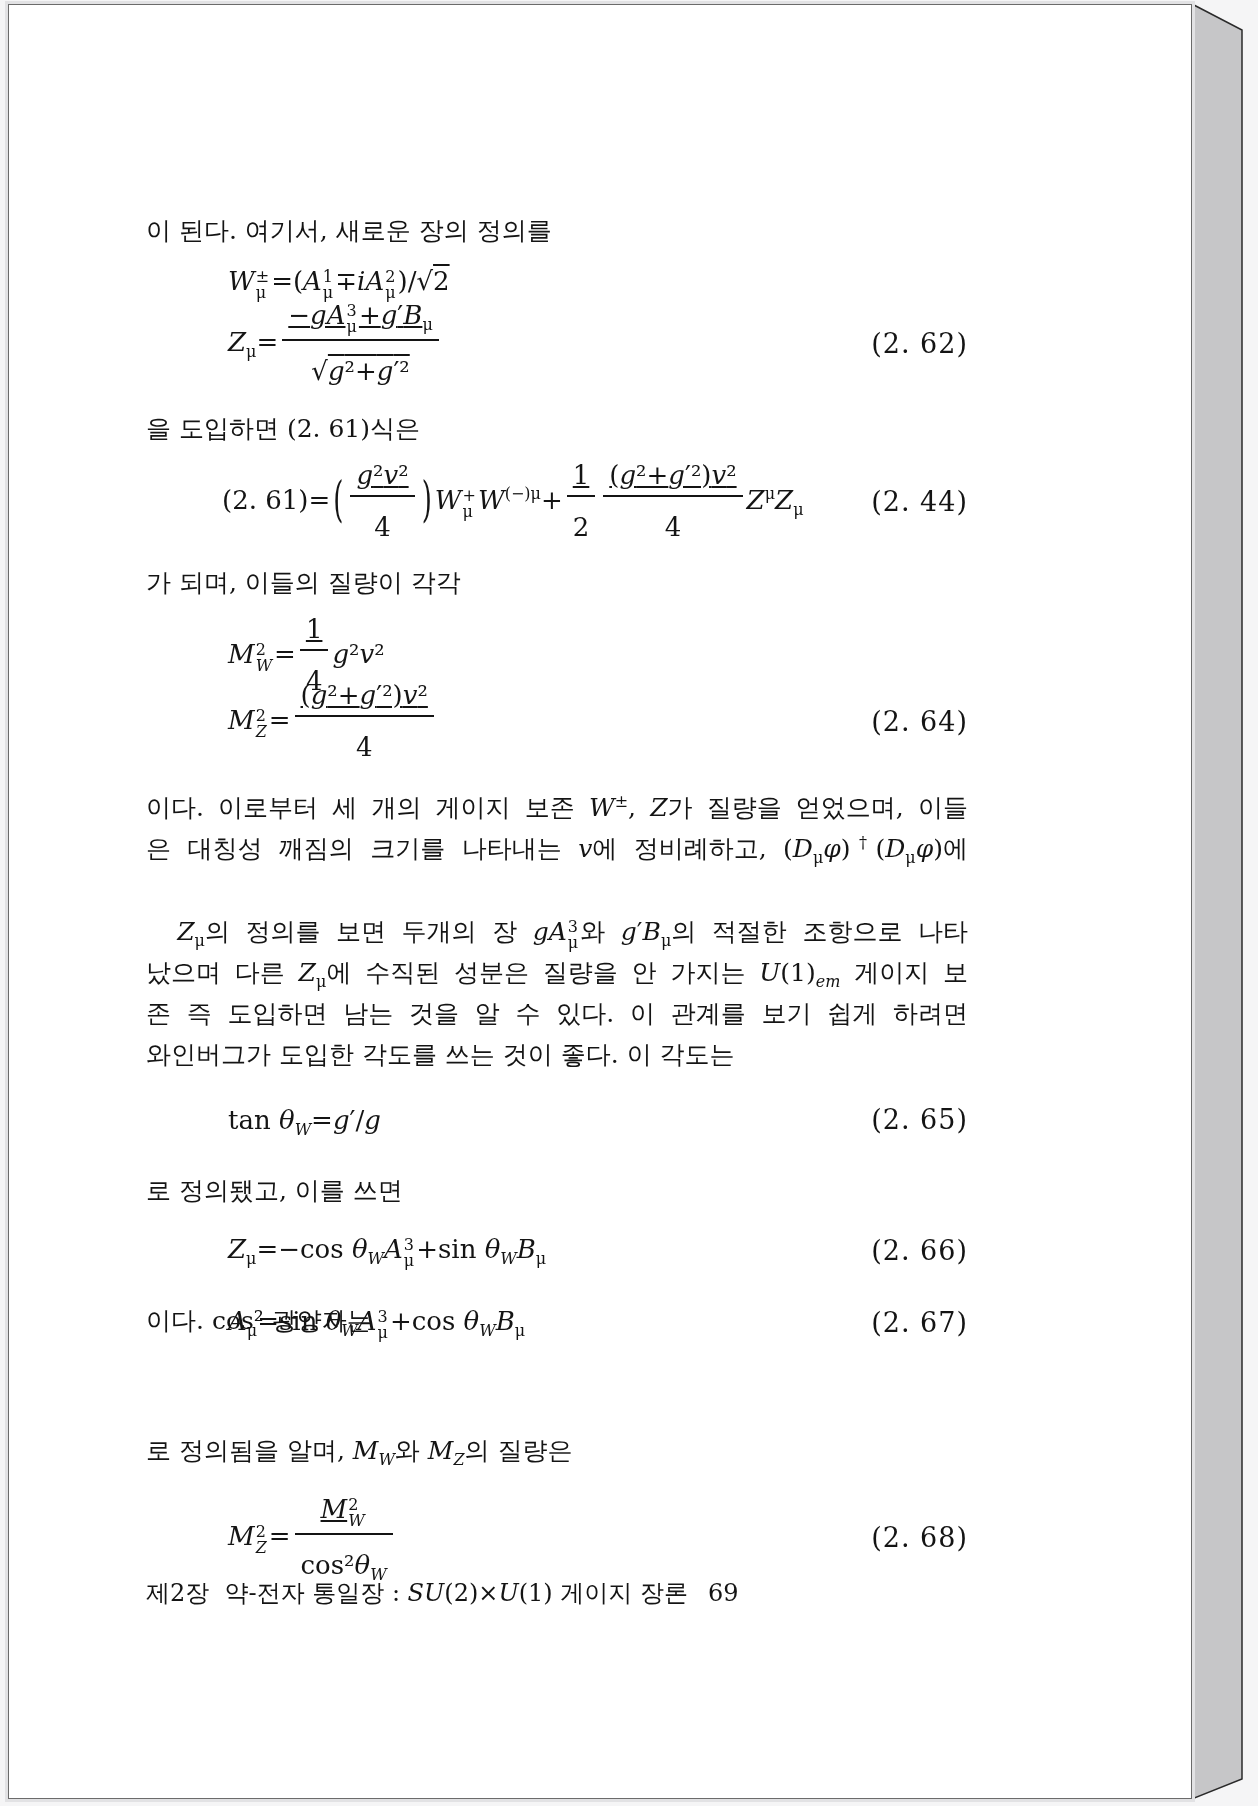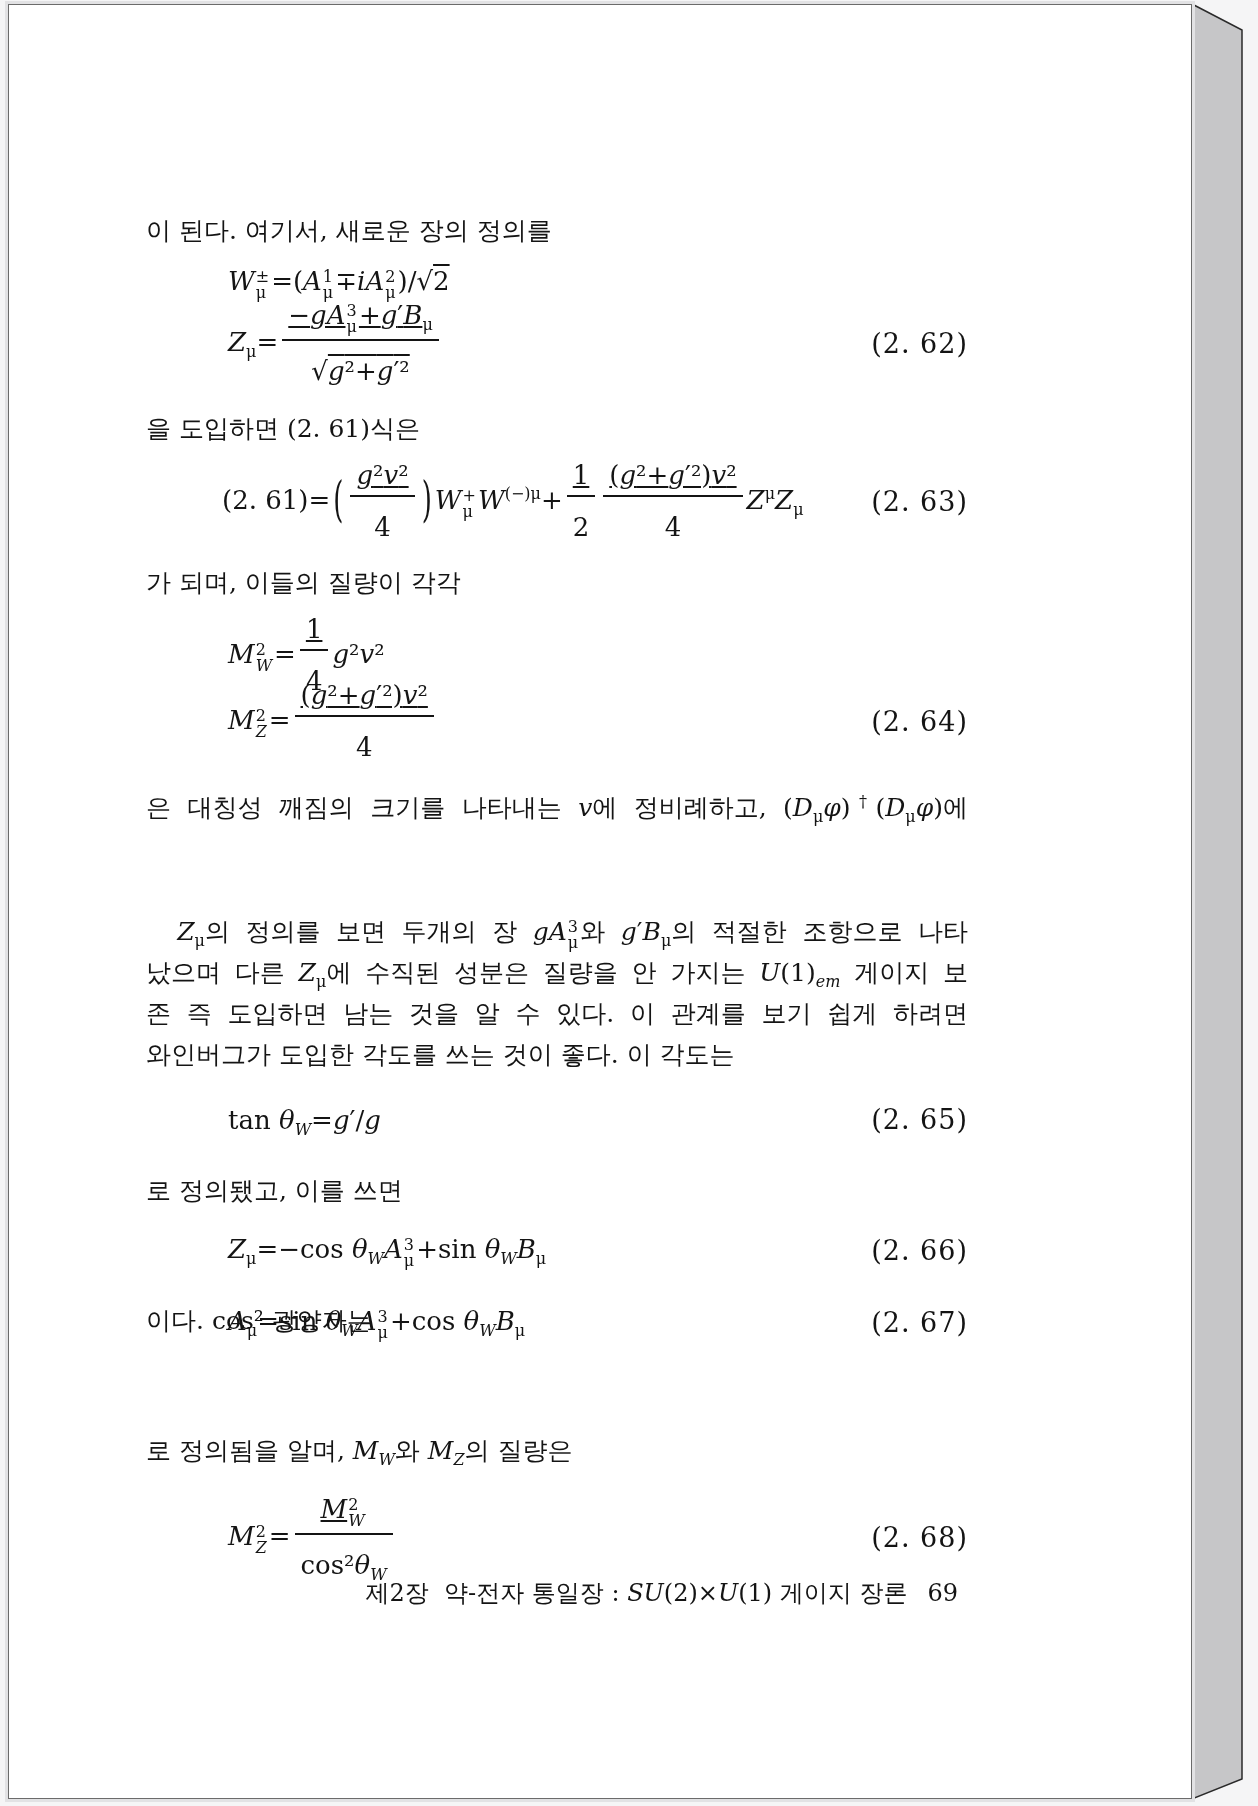--- a/index.html
+++ b/index.html
@@ -33,21 +33,21 @@
   .eq{
     position:absolute;left:219px;width:740px;
     font-size:26px;line-height:1.25;
     display:flex;align-items:center;white-space:nowrap;
   }
   .eqnum{
     margin-left:auto;font-size:27px;letter-spacing:1px;font-style:normal;
   }
   .footer{
     position:absolute;left:137px;width:822px;top:1572px;
-    font-size:24px;text-align:right;padding-right:10px;box-sizing:border-box;
+    font-size:24px;padding-right:10px;box-sizing:border-box;
   }
   .pgnum{margin-left:20px;}
   
   i{font-style:italic;}
   sup,sub{font-size:16px;line-height:0;}
   .ss{
     display:inline-block;vertical-align:-0.5em;line-height:1.02;
     font-size:16px;text-align:left;margin:0 2px 0 1px;
   }
   .ss span{display:block;}
@@ -76,34 +76,35 @@
       </div>
       <div class="eq" style="top:296px">
         <span><i>Z</i><sub>μ</sub>=<span class="frac"><span class="fn">−<i>gA</i><span class="ss"><span>3</span><span>μ</span></span>+<i>g</i>′<i>B</i><sub>μ</sub></span><span class="fd">√<span class="ov"><i>g</i>²+<i>g</i>′²</span></span></span></span>
         <span class="eqnum">(2. 62)</span>
       </div>
 
       <div class="txt" style="top:404px">을 도입하면 (2. 61)식은</div>
 
       <div class="eq" style="top:456px;left:213px;width:746px">
         <span>(2. 61)=<span class="bigp">(</span><span class="frac"><span class="fn"><i>g</i>²<i>v</i>²</span><span class="fd">4</span></span><span class="bigp">)</span><i>W</i><span class="ss"><span>+</span><span>μ</span></span><i>W</i><sup>(−)μ</sup>+<span class="frac"><span class="fn">1</span><span class="fd">2</span></span><span class="frac"><span class="fn">(<i>g</i>²+<i>g</i>′²)<i>v</i>²</span><span class="fd">4</span></span><i>Z</i><sup>μ</sup><i>Z</i><sub>μ</sub></span>
-        <span class="eqnum">(2. 63)</span>
+        <span class="eqnum">(2. 44)</span>
       </div>
 
       <div class="txt" style="top:558px">가 되며, 이들의 질량이 각각</div>
 
       <div class="eq" style="top:610px">
         <span><i>M</i><span class="ss"><span>2</span><span><i>W</i></span></span>=<span class="frac"><span class="fn">1</span><span class="fd">4</span></span><i>g</i>²<i>v</i>²</span>
       </div>
       <div class="eq" style="top:676px">
         <span><i>M</i><span class="ss"><span>2</span><span><i>Z</i></span></span>=<span class="frac"><span class="fn">(<i>g</i>²+<i>g</i>′²)<i>v</i>²</span><span class="fd">4</span></span></span>
         <span class="eqnum">(2. 64)</span>
       </div>
 
       <div class="para" style="top:782px">
+        <div class="pline">이다.  이로부터 세 개의 게이지 보존 <i>W</i><sup>±</sup>, <i>Z</i>가 질량을 얻었으며, 이들</div>
         <div class="pline">은 대칭성 깨짐의 크기를 나타내는 <i>v</i>에 정비례하고, (<i>D</i><sub>μ</sub><i>φ</i>)<sup>†</sup>(<i>D</i><sub>μ</sub><i>φ</i>)에</div>
       </div>
 
       <div class="para" style="top:906px">
         <div class="pline">&nbsp;&nbsp;<i>Z</i><sub>μ</sub>의 정의를 보면 두개의 장 <i>gA</i><span class="ss"><span>3</span><span>μ</span></span>와 <i>g</i>′<i>B</i><sub>μ</sub>의 적절한 조항으로 나타</div>
         <div class="pline">났으며 다른 <i>Z</i><sub>μ</sub>에 수직된 성분은 질량을 안 가지는 <i>U</i>(1)<sub><i>em</i></sub> 게이지 보</div>
         <div class="pline">존 즉 도입하면 남는 것을 알 수 있다.  이 관계를 보기 쉽게 하려면</div>
         <div class="pline last">와인버그가 도입한 각도를 쓰는 것이 좋다.  이 각도는</div>
       </div>
 

